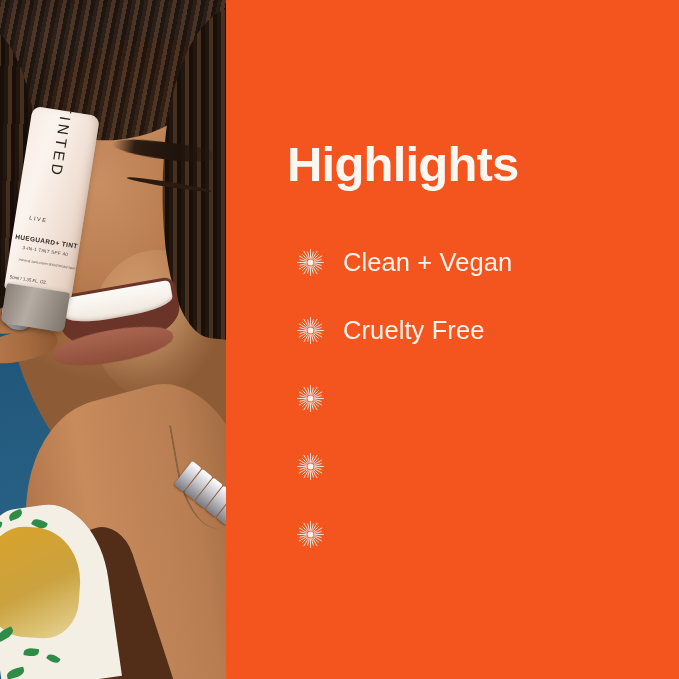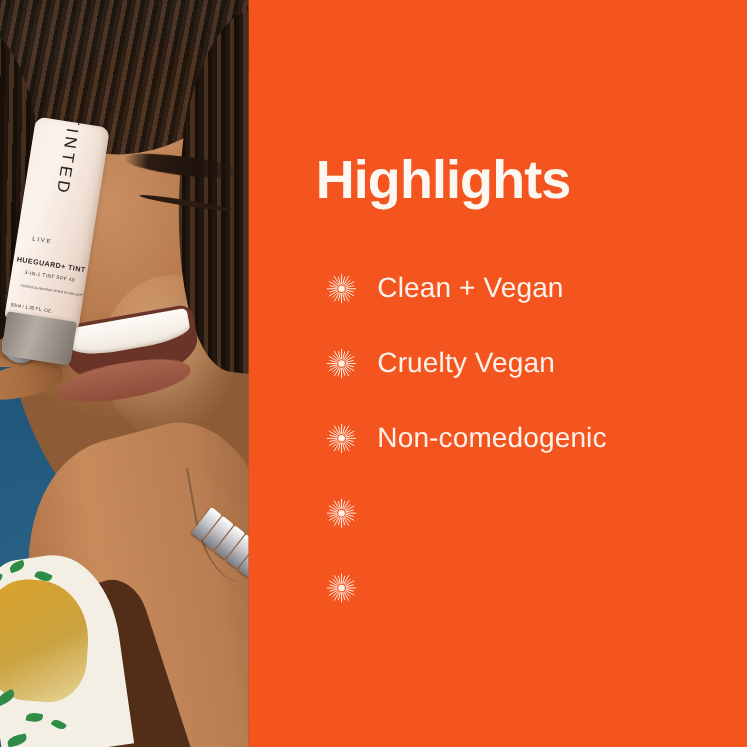--- a/index.html
+++ b/index.html
@@ -545,21 +545,21 @@
             <line x1="38.69" y1="61.31" x2="21.01" y2="78.99" stroke="#fbf3ec" stroke-width="3.2" stroke-linecap="round"></line>
             <line x1="36.14" y1="58.00" x2="8.43" y2="74.00" stroke="#fbf3ec" stroke-width="3.2" stroke-linecap="round"></line>
             <line x1="34.55" y1="54.14" x2="10.40" y2="60.61" stroke="#fbf3ec" stroke-width="3.2" stroke-linecap="round"></line>
             <line x1="34.00" y1="50.00" x2="2.00" y2="50.00" stroke="#fbf3ec" stroke-width="3.2" stroke-linecap="round"></line>
             <line x1="34.55" y1="45.86" x2="10.40" y2="39.39" stroke="#fbf3ec" stroke-width="3.2" stroke-linecap="round"></line>
             <line x1="36.14" y1="42.00" x2="8.43" y2="26.00" stroke="#fbf3ec" stroke-width="3.2" stroke-linecap="round"></line>
             <line x1="38.69" y1="38.69" x2="21.01" y2="21.01" stroke="#fbf3ec" stroke-width="3.2" stroke-linecap="round"></line>
             <line x1="42.00" y1="36.14" x2="26.00" y2="8.43" stroke="#fbf3ec" stroke-width="3.2" stroke-linecap="round"></line>
             <line x1="45.86" y1="34.55" x2="39.39" y2="10.40" stroke="#fbf3ec" stroke-width="3.2" stroke-linecap="round"></line>
           </svg>
-        <span class="highlight-label">Cruelty Vegan</span>
+        <span class="highlight-label">Cruelty Free</span>
       </li>
       <li class="highlight-item">
         <svg class="burst-icon" viewBox="0 0 100 100">
             <circle cx="50" cy="50" r="11" fill="#fbf3ec"></circle>
             <line x1="50.00" y1="34.00" x2="50.00" y2="2.00" stroke="#fbf3ec" stroke-width="3.2" stroke-linecap="round"></line>
             <line x1="54.14" y1="34.55" x2="60.61" y2="10.40" stroke="#fbf3ec" stroke-width="3.2" stroke-linecap="round"></line>
             <line x1="58.00" y1="36.14" x2="74.00" y2="8.43" stroke="#fbf3ec" stroke-width="3.2" stroke-linecap="round"></line>
             <line x1="61.31" y1="38.69" x2="78.99" y2="21.01" stroke="#fbf3ec" stroke-width="3.2" stroke-linecap="round"></line>
             <line x1="63.86" y1="42.00" x2="91.57" y2="26.00" stroke="#fbf3ec" stroke-width="3.2" stroke-linecap="round"></line>
             <line x1="65.45" y1="45.86" x2="89.60" y2="39.39" stroke="#fbf3ec" stroke-width="3.2" stroke-linecap="round"></line>
@@ -575,21 +575,20 @@
             <line x1="38.69" y1="61.31" x2="21.01" y2="78.99" stroke="#fbf3ec" stroke-width="3.2" stroke-linecap="round"></line>
             <line x1="36.14" y1="58.00" x2="8.43" y2="74.00" stroke="#fbf3ec" stroke-width="3.2" stroke-linecap="round"></line>
             <line x1="34.55" y1="54.14" x2="10.40" y2="60.61" stroke="#fbf3ec" stroke-width="3.2" stroke-linecap="round"></line>
             <line x1="34.00" y1="50.00" x2="2.00" y2="50.00" stroke="#fbf3ec" stroke-width="3.2" stroke-linecap="round"></line>
             <line x1="34.55" y1="45.86" x2="10.40" y2="39.39" stroke="#fbf3ec" stroke-width="3.2" stroke-linecap="round"></line>
             <line x1="36.14" y1="42.00" x2="8.43" y2="26.00" stroke="#fbf3ec" stroke-width="3.2" stroke-linecap="round"></line>
             <line x1="38.69" y1="38.69" x2="21.01" y2="21.01" stroke="#fbf3ec" stroke-width="3.2" stroke-linecap="round"></line>
             <line x1="42.00" y1="36.14" x2="26.00" y2="8.43" stroke="#fbf3ec" stroke-width="3.2" stroke-linecap="round"></line>
             <line x1="45.86" y1="34.55" x2="39.39" y2="10.40" stroke="#fbf3ec" stroke-width="3.2" stroke-linecap="round"></line>
           </svg>
-        <span class="highlight-label">Non-comedogenic</span>
       </li>
       <li class="highlight-item">
         <svg class="burst-icon" viewBox="0 0 100 100">
             <circle cx="50" cy="50" r="11" fill="#fbf3ec"></circle>
             <line x1="50.00" y1="34.00" x2="50.00" y2="2.00" stroke="#fbf3ec" stroke-width="3.2" stroke-linecap="round"></line>
             <line x1="54.14" y1="34.55" x2="60.61" y2="10.40" stroke="#fbf3ec" stroke-width="3.2" stroke-linecap="round"></line>
             <line x1="58.00" y1="36.14" x2="74.00" y2="8.43" stroke="#fbf3ec" stroke-width="3.2" stroke-linecap="round"></line>
             <line x1="61.31" y1="38.69" x2="78.99" y2="21.01" stroke="#fbf3ec" stroke-width="3.2" stroke-linecap="round"></line>
             <line x1="63.86" y1="42.00" x2="91.57" y2="26.00" stroke="#fbf3ec" stroke-width="3.2" stroke-linecap="round"></line>
             <line x1="65.45" y1="45.86" x2="89.60" y2="39.39" stroke="#fbf3ec" stroke-width="3.2" stroke-linecap="round"></line>

